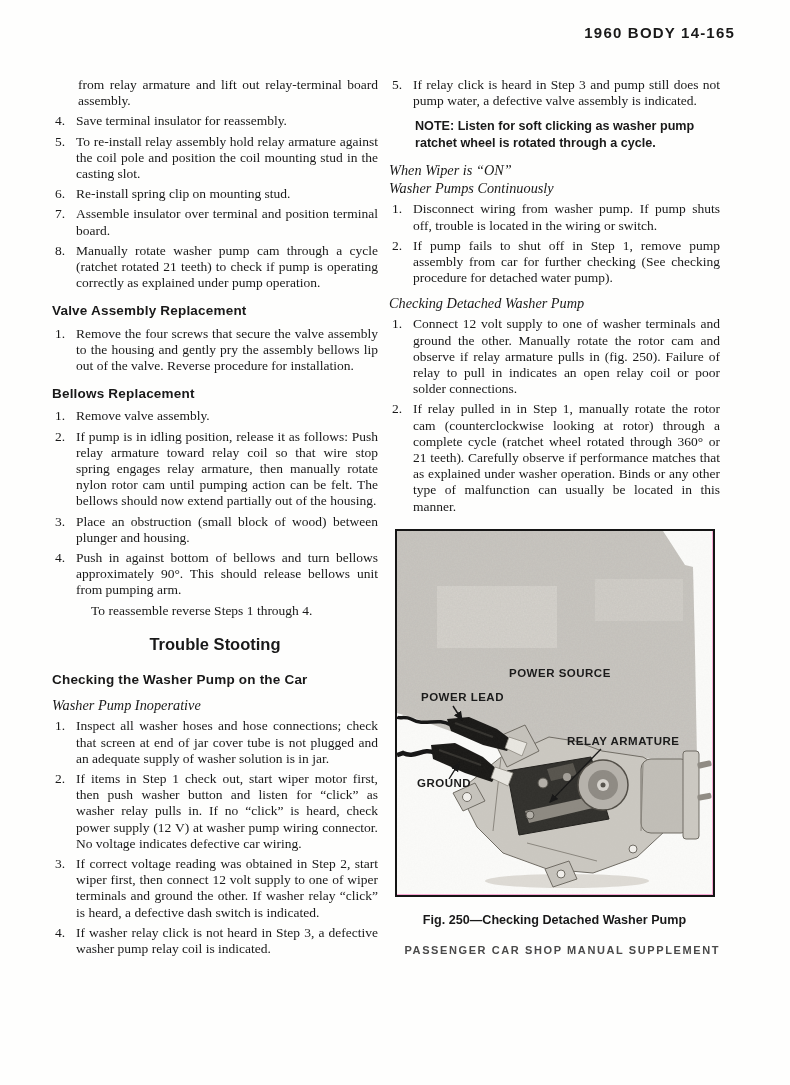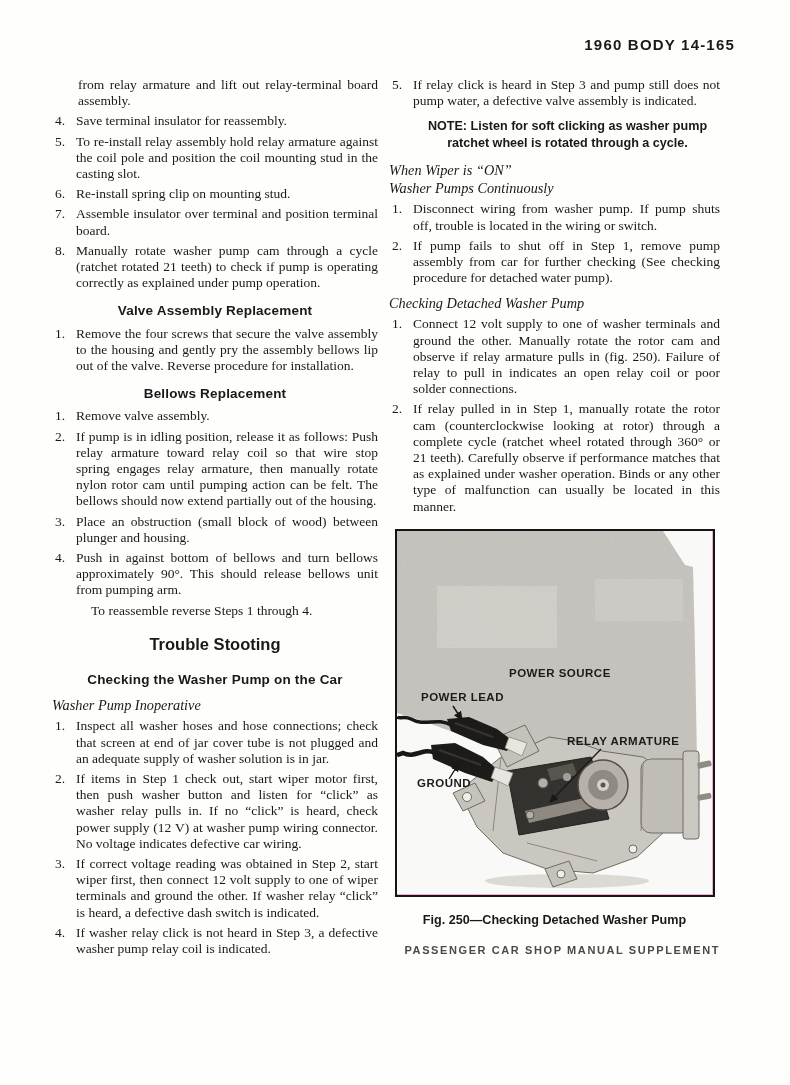--- a/index.html
+++ b/index.html
@@ -1,34 +1,34 @@
 <!DOCTYPE html>
 <html lang="en"><head>
 <meta charset="utf-8">
 <style>
   html,body{margin:0;padding:0;background:#fff;}
   .page{position:relative;width:790px;height:1085px;background:#fefefd;overflow:hidden;
         color:#191919;font-family:"Liberation Serif",serif;}
-  .header{position:absolute;top:36px;left:0;right:55px;text-align:right;
+  .header{position:absolute;top:24px;left:0;right:55px;text-align:right;
           font-family:"Liberation Sans",sans-serif;font-weight:bold;font-size:15px;letter-spacing:1.2px;}
   .cols{position:absolute;top:77px;left:52px;display:flex;gap:11px;}
   .col{font-size:13.5px;line-height:16.2px;text-align:justify;hyphens:auto;-webkit-hyphens:auto;}
   .col-left{width:326px;flex:none;}
   .col-right{width:331px;flex:none;}
   .cont{margin:0 0 4px 26px;}
   .li{display:flex;margin:4px 0;}
   .li .num{flex:0 0 24px;padding-left:3px;box-sizing:border-box;}
   .li .txt{flex:1;}
   .h-sans{font-family:"Liberation Sans",sans-serif;font-weight:bold;font-size:13.5px;
-          margin:12px 0 6px;text-align:center;letter-spacing:0.2px;}
+          margin:12px 0 6px;text-align:left;letter-spacing:0.2px;}
   .h-big{font-family:"Liberation Sans",sans-serif;font-weight:bold;font-size:16.5px;
          margin:17px 0 3px;text-align:center;}
   .h-ital{font-style:italic;font-weight:normal;font-size:14.3px;margin:8px 0 4px;text-align:left;line-height:18px;}
   .note{font-family:"Liberation Sans",sans-serif;font-weight:bold;font-size:12.6px;line-height:16.5px;
-        margin:9px 0 10px 26px;text-align:center;}
+        margin:9px 0 10px 26px;text-align:left;}
   .reassemble{margin:1px 0 0 26px;text-indent:13px;}
   .fig{margin:14px 0 0 6px;width:320px;height:368px;border:2.5px solid #151515;
        box-sizing:border-box;background:#f9a8d4;}
   .fig svg{display:block;}
   .figlabel{font-family:"Liberation Sans",sans-serif;font-weight:bold;font-size:11.5px;letter-spacing:0.5px;fill:#171717;}
   .caption{margin-top:15px;text-align:center;font-family:"Liberation Sans",sans-serif;
            font-weight:bold;font-size:12.6px;}
   .pfooter{margin-top:14px;text-align:right;font-family:"Liberation Sans",sans-serif;
            font-weight:bold;font-size:11px;letter-spacing:1.6px;color:#4a4a4a;}
 </style>

